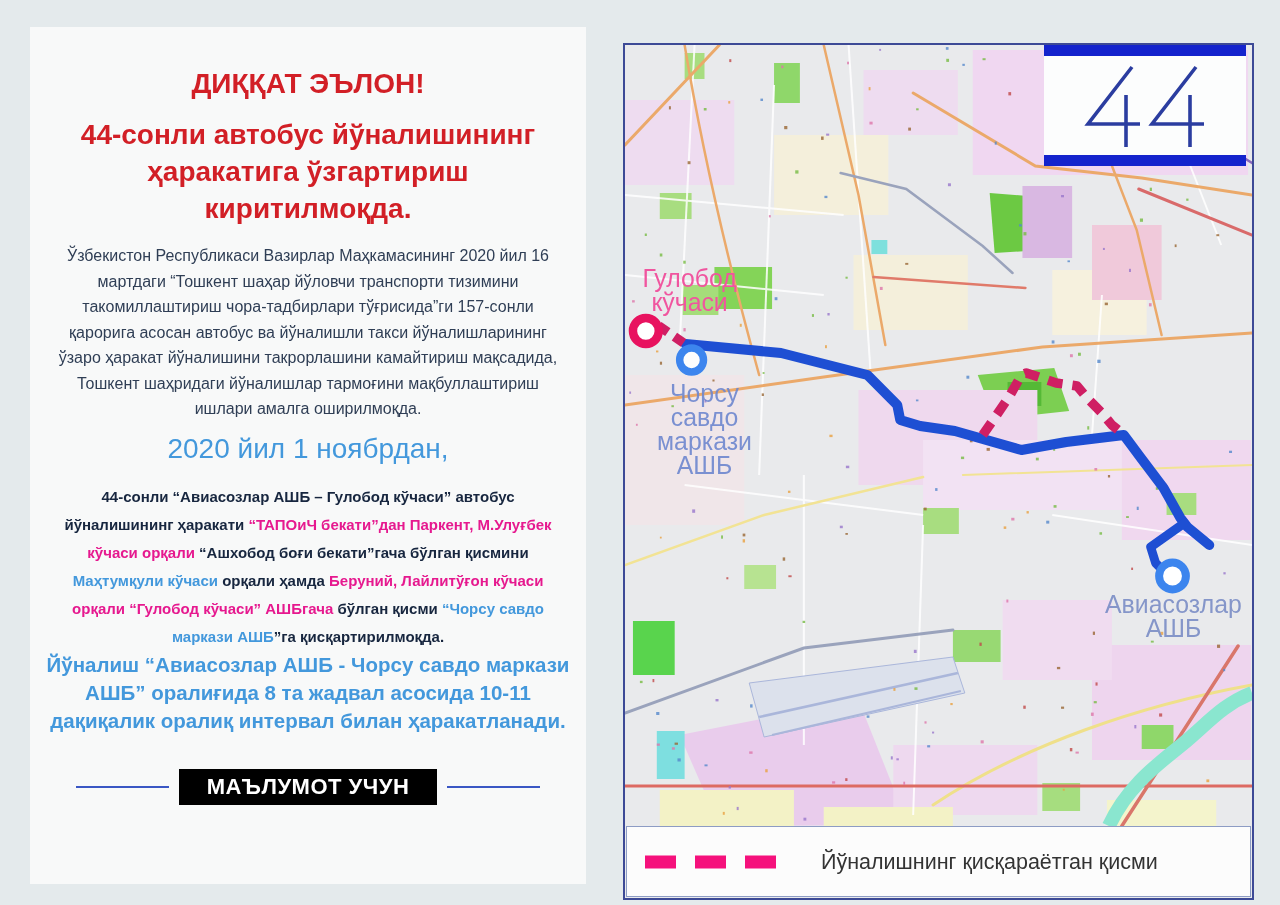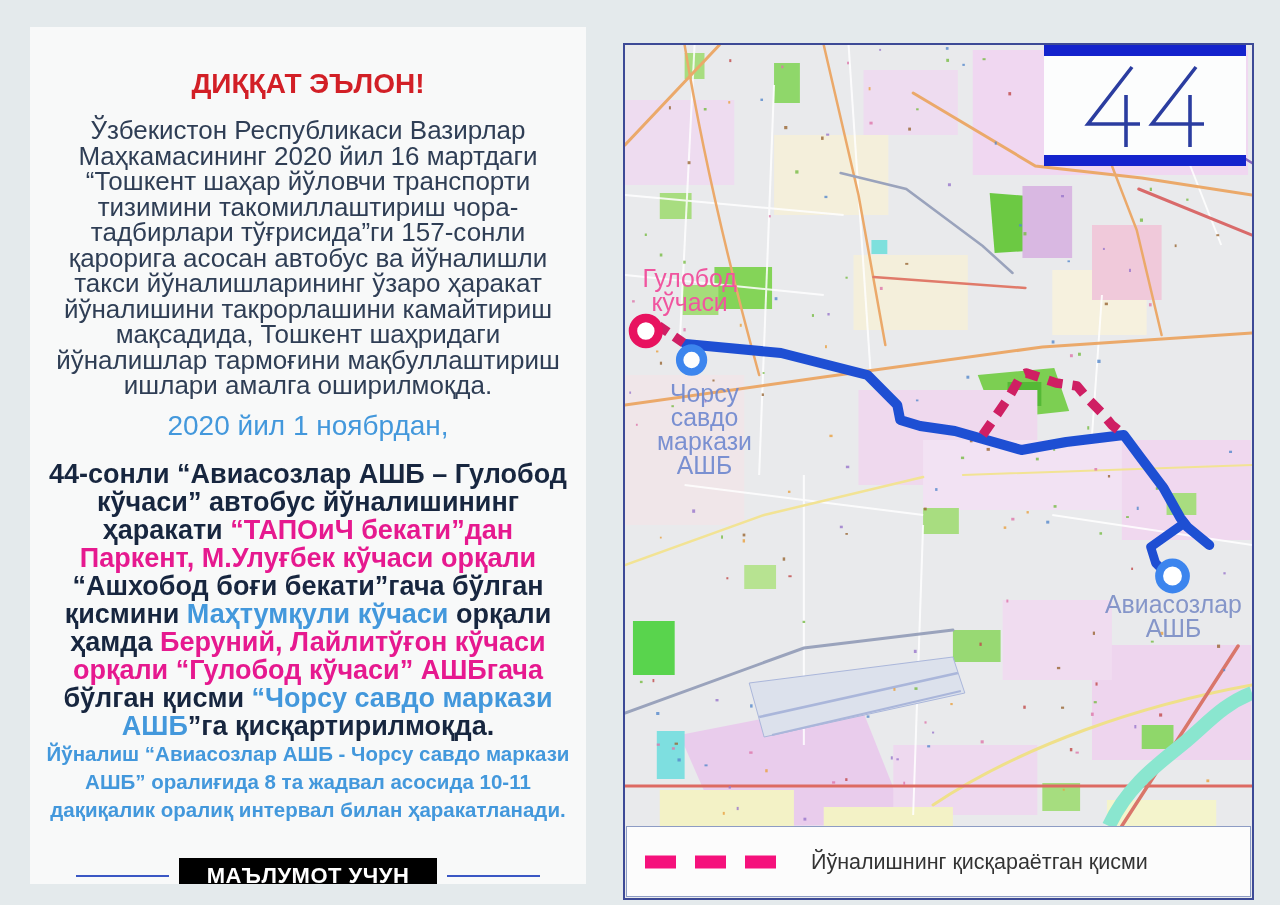--- a/index.html
+++ b/index.html
@@ -13,23 +13,23 @@
     padding:27px 26px 21px 30px;gap:37px;}
 
   
   .panel-left{
     width:556px;height:857px;box-sizing:border-box;
     background:#f8f9f9;padding:18px 14px 4px;
     text-align:center;overflow:hidden;
   }
   .title{color:#d21f26;font-weight:700;font-size:28px;line-height:37px;margin:14px 30px 0;}
   .title.first{margin-top:20px;}
-  .intro{color:#2f3e55;font-size:26px;line-height:25.5px;margin:16px 6px 0;}
+  .intro{color:#2f3e55;font-size:16px;line-height:25.5px;margin:16px 6px 0;}
   .date-heading{color:#4398dc;font-weight:400;font-size:28px;margin:11px 0 0;}
-  .para-change{font-weight:700;font-size:27px;line-height:28px;margin:18px 2px 0;color:#17263f;}
+  .para-change{font-weight:700;font-size:15px;line-height:28px;margin:18px 2px 0;color:#17263f;}
   .para-interval{font-weight:700;font-size:20.5px;line-height:28px;margin:0 2px;color:#4398dc;}
   .seg-dark{color:#17263f;}
   .seg-pink{color:#e6198f;}
   .seg-blue{color:#4398dc;}
   .info-heading{display:flex;align-items:center;margin:34px 32px 0;}
   .info-heading .rule{flex:1;border-top:2px solid #3a57c4;}
   .info-heading .box{
     background:#000000;color:#ffffff;font-weight:700;font-size:22px;
     padding:5px 28px;margin:0 10px;letter-spacing:.5px;white-space:nowrap;
   }
@@ -44,31 +44,32 @@
   .badge{
     position:absolute;top:0;right:6px;width:202px;height:121px;box-sizing:border-box;
     background:#fcfdfd;border-top:11px solid #1423cd;border-bottom:11px solid #1423cd;
     display:flex;align-items:center;justify-content:center;z-index:5;
   }
   .legend{
     flex:1;margin:0 1px 1px;border:1px solid #8d9cc4;background:#fcfcfc;
     display:flex;flex-direction:column;justify-content:center;gap:6px;
     padding:4px 8px 4px 16px;box-sizing:border-box;
   }
-  .legend-row{display:flex;align-items:center;gap:18px;}
+  .legend-row{display:flex;align-items:center;gap:28px;}
   .legend-row svg{flex:none;}
   .legend-label{font-size:21.5px;color:#333333;line-height:26px;}
 </style>
 </head>
 <body>
 
 <div class="page">
 
   <div class="panel-left">
     <div class="title first">ДИҚҚАТ ЭЪЛОН!</div>
+    <div class="title">44-сонли автобус йўналишининг ҳаракатига ўзгартириш киритилмоқда.</div>
     <p class="intro">Ўзбекистон Республикаси Вазирлар Маҳкамасининг 2020 йил 16 мартдаги “Тошкент шаҳар йўловчи транспорти тизимини такомиллаштириш чора-тадбирлари тўғрисида”ги 157-сонли қарорига асосан автобус ва йўналишли такси йўналишларининг ўзаро ҳаракат йўналишини такрорлашини камайтириш мақсадида, Тошкент шаҳридаги йўналишлар тармоғини мақбуллаштириш ишлари амалга оширилмоқда.</p>
     <div class="date-heading">2020 йил 1 ноябрдан,</div>
     <p class="para-change"><span class="seg-dark">44-сонли “Авиасозлар АШБ – Гулобод кўчаси” автобус йўналишининг ҳаракати </span><span class="seg-pink">“ТАПОиЧ бекати”дан Паркент, М.Улуғбек кўчаси орқали </span><span class="seg-dark">“Ашхобод боғи бекати”гача бўлган қисмини </span><span class="seg-blue">Маҳтумқули кўчаси</span><span class="seg-dark"> орқали ҳамда </span><span class="seg-pink">Беруний, Лайлитўғон кўчаси орқали “Гулобод кўчаси” АШБгача </span><span class="seg-dark">бўлган қисми </span><span class="seg-blue">“Чорсу савдо маркази АШБ</span><span class="seg-dark">”га қисқартирилмоқда.</span></p>
     <p class="para-interval">Йўналиш “Авиасозлар АШБ - Чорсу савдо маркази АШБ” оралиғида 8 та жадвал асосида 10-11 дақиқалик оралиқ интервал билан ҳаракатланади.</p>
     <div class="info-heading">
       <span class="rule"></span>
       <span class="box">МАЪЛУМОТ УЧУН</span>
       <span class="rule"></span>
     </div>
 

